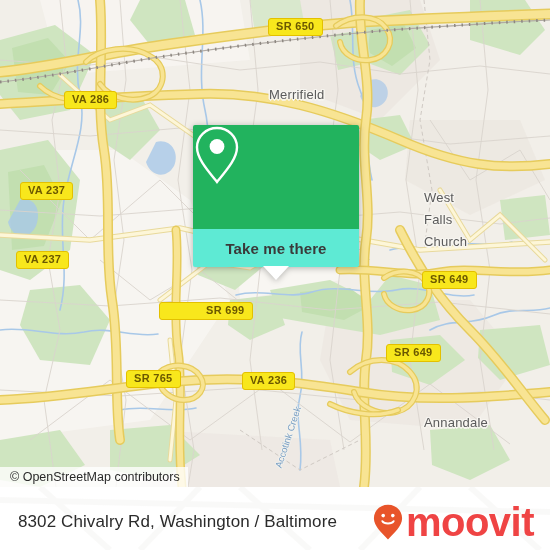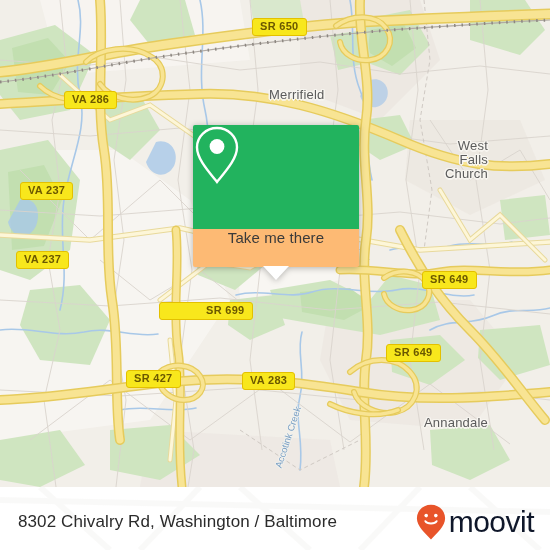--- a/index.html
+++ b/index.html
@@ -18,24 +18,24 @@
   .place-label{
     position:absolute;
     color:#5b5b5b;
     font-size:13px;
     letter-spacing:.2px;
     text-shadow:
       -1.5px 0 #f7f5f0, 1.5px 0 #f7f5f0, 0 -1.5px #f7f5f0, 0 1.5px #f7f5f0,
       -1px -1px #f7f5f0, 1px -1px #f7f5f0, -1px 1px #f7f5f0, 1px 1px #f7f5f0;
     white-space:nowrap;
     line-height:13px;
-    text-align:right;
+    text-align:left;
     pointer-events:none;
   }
-  .place-label.multi{line-height:14px;}
+  .place-label.multi{line-height:22px;margin-top:48px;}
 
   
   .creek-label{
     position:absolute;
     color:#7a9fc4;
     font-size:9.5px;
     white-space:nowrap;
     text-shadow:-1px 0 #f2f3ef,1px 0 #f2f3ef,0 -1px #f2f3ef,0 1px #f2f3ef;
   }
 
@@ -62,24 +62,25 @@
     filter:drop-shadow(0 1px 3px rgba(0,0,0,.28));
   }
   #callout-green{
     background:#22b35e;
     height:104px;
     display:flex;align-items:center;justify-content:center;
     border-radius:2px 2px 0 0;
   }
   #callout-pin svg{display:block;}
   #callout-white{
-    background:#fdba74;
+    background:#5eead4;
     height:38px;
-    display:flex;justify-content:center;
+    display:flex;align-items:center;justify-content:center;
     border-radius:0 0 2px 2px;
+    font-weight:bold;
   }
   #callout-label{
     color:#3a3a3a;
     font-size:15px;
     letter-spacing:.1px;
   }
   #callout-tail{
     position:absolute;left:70px;top:141px;
     width:0;height:0;
     border-left:13px solid transparent;
@@ -110,21 +111,21 @@
     display:flex;align-items:center;justify-content:space-between;
     padding:0 16px 0 18px;
     box-sizing:border-box;
   }
   #footer-address{
     font-size:17px;color:#2b2b2b;letter-spacing:.1px;white-space:nowrap;
   }
   #brand{display:flex;align-items:center;gap:3px;}
   #brand-mark svg{display:block;}
   #brand-text{
-    font-size:30px;font-weight:normal;color:#0f172a;letter-spacing:-.5px;line-height:30px;
+    font-size:40px;font-weight:bold;color:#ef4444;letter-spacing:-.5px;line-height:30px;
   }
 </style>
 </head>
 <body>
 
 <div id="app">
 
   <div id="map">
 
     <svg width="550" height="487" viewBox="0 0 550 487">
@@ -274,29 +275,29 @@
 
       <path class="hwyC" stroke-width="6" d="M160,372 C172,362 192,364 200,376 C208,388 198,400 184,400 C172,400 162,392 160,384"></path>
       <path class="hwy" stroke-width="3.5" d="M160,372 C172,362 192,364 200,376 C208,388 198,400 184,400 C172,400 162,392 160,384"></path>
 
       <g>
         <path class="rail" d="M0,82 C60,76 120,62 180,54 C250,44 320,36 390,30 C450,26 500,22 550,20"></path>
         <path class="railT" d="M0,82 C60,76 120,62 180,54 C250,44 320,36 390,30 C450,26 500,22 550,20"></path>
       </g>
     </svg>
 
-    <div class="shield" style="left:252px;top:18px;">SR 650</div>
+    <div class="shield" style="left:268px;top:18px;">SR 650</div>
     <div class="shield" style="left:64px;top:91px;">VA 286</div>
     <div class="shield" style="left:20px;top:182px;">VA 237</div>
     <div class="shield" style="left:16px;top:251px;">VA 237</div>
     <div class="shield" style="left:159px;top:302px;padding-left:46px;">SR 699</div>
     <div class="shield" style="left:422px;top:271px;">SR 649</div>
     <div class="shield" style="left:386px;top:344px;">SR 649</div>
-    <div class="shield" style="left:126px;top:370px;">SR 427</div>
-    <div class="shield" style="left:242px;top:372px;">VA 283</div>
+    <div class="shield" style="left:126px;top:370px;">SR 765</div>
+    <div class="shield" style="left:242px;top:372px;">VA 236</div>
 
     <div class="place-label" style="left:269px;top:88px;">Merrifield</div>
     <div class="place-label multi" style="left:424px;top:139px;width:64px;">West<br>Falls<br>Church</div>
     <div class="place-label" style="left:424px;top:416px;">Annandale</div>
 
     <div class="creek-label" style="left:278px;top:462px;transform:rotate(-72deg);transform-origin:left center;">Accotink Creek</div>
 
     <div id="callout">
       <div id="callout-green">
         <span id="callout-pin">
@@ -305,20 +306,21 @@
             <circle cx="24" cy="21.5" r="7.4" fill="#ffffff"></circle>
           </svg>
         </span>
       </div>
       <div id="callout-white">
         <span id="callout-label">Take me there</span>
       </div>
       <div id="callout-tail"></div>
     </div>
 
+    <div id="attrib">© OpenStreetMap contributors</div>
   </div>
 
   <div id="footer">
     <svg id="footer-watermark" width="550" height="550" viewBox="0 0 550 550">
       <g stroke="#cfcbc4" stroke-width="6" fill="none">
         <path d="M40,487 L110,550"></path>
         <path d="M200,487 L140,550"></path>
         <path d="M240,487 L310,550"></path>
         <path d="M420,487 L360,550"></path>
         <path d="M470,487 L540,550"></path>

